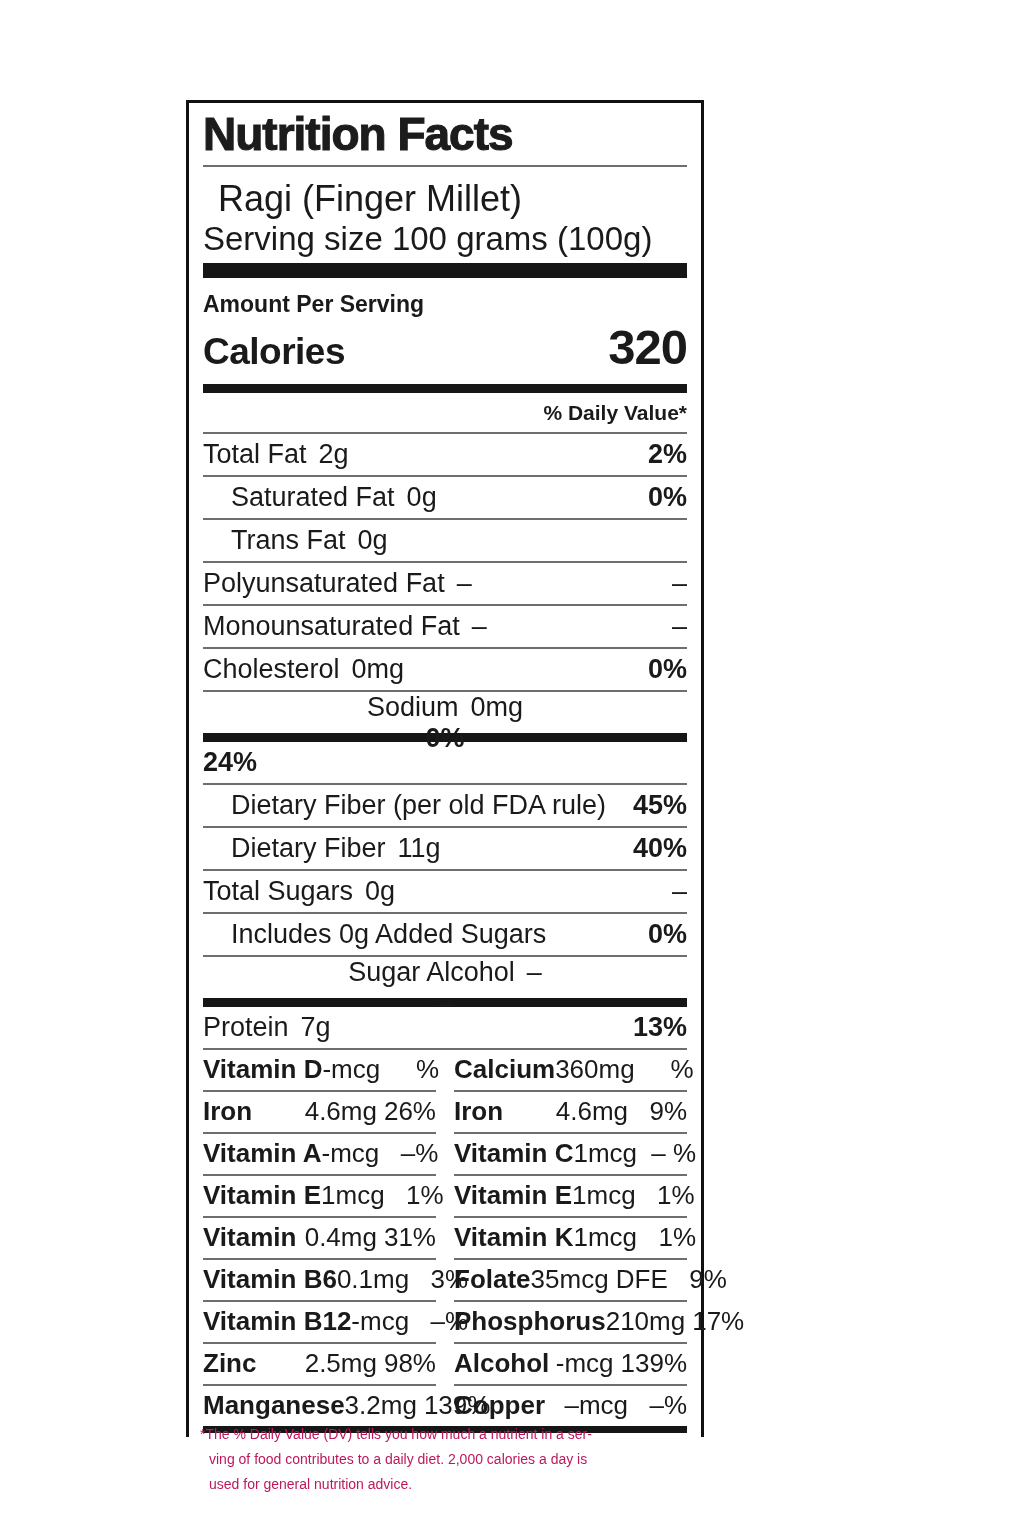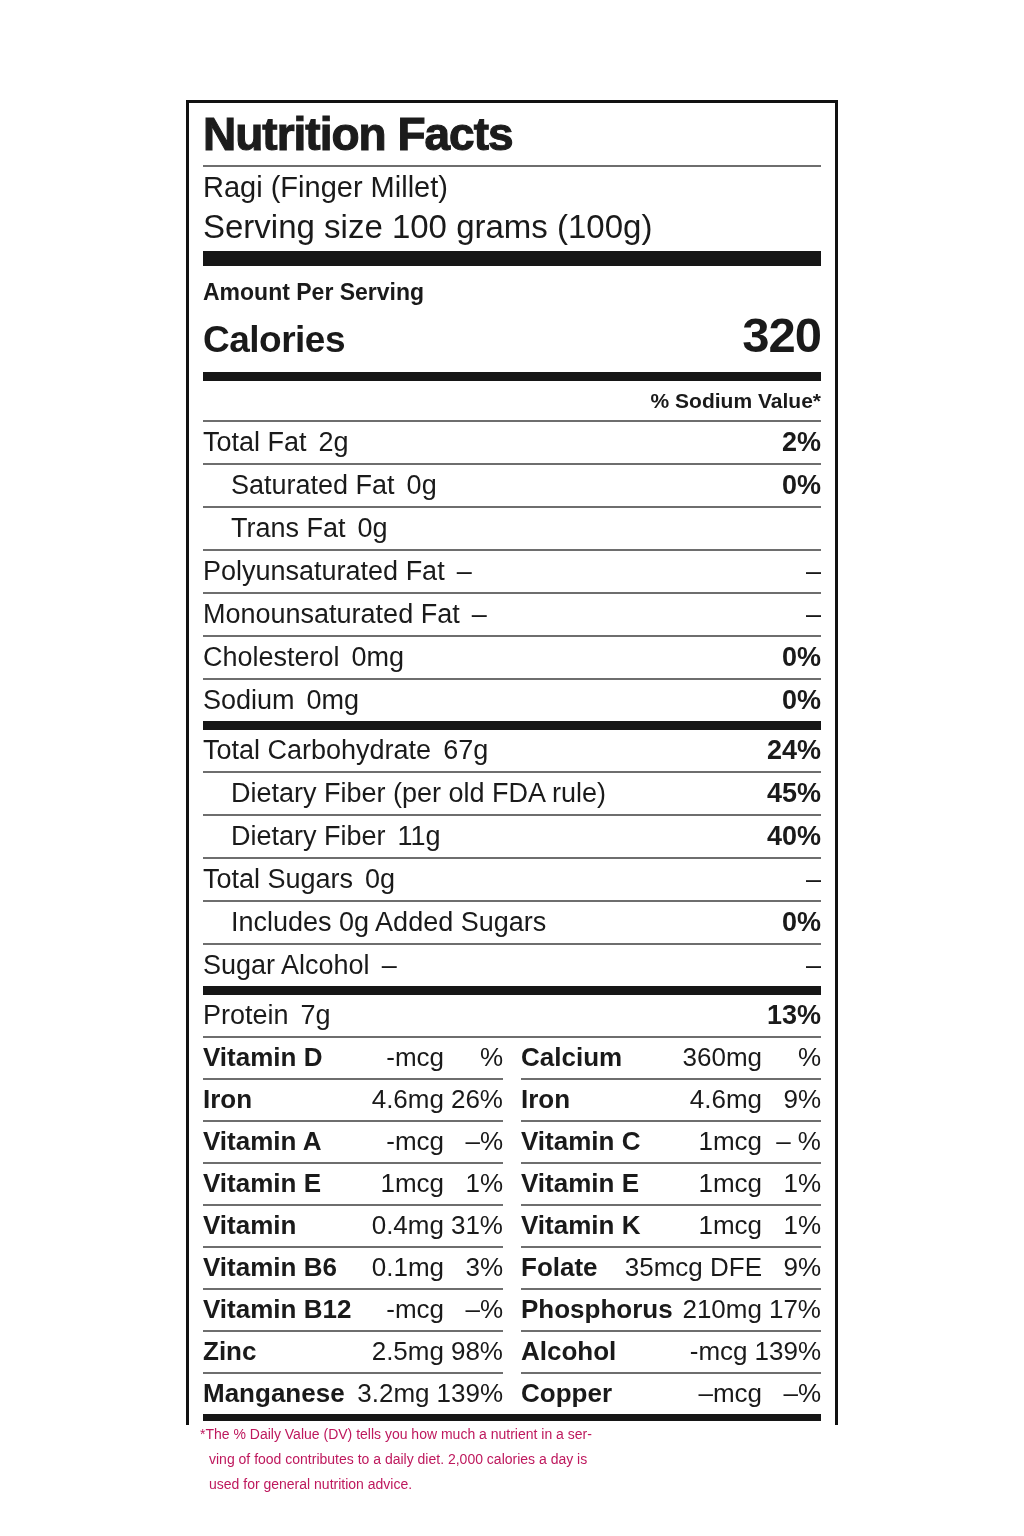--- a/index.html
+++ b/index.html
@@ -13,41 +13,42 @@
     position: relative;
     width: 1024px;
     height: 1536px;
     background: #ffffff;
     overflow: hidden;
   }
   .label-box {
     position: absolute;
     left: 186px;
     top: 100px;
-    width: 652px;
+    width: 518px;
     box-sizing: border-box;
     border: 3px solid #111;
     border-bottom: none;
     padding: 0 14px 4px 14px;
     background: #fff;
   }
   .title {
     font-size: 46px;
     font-weight: 800;
     letter-spacing: -1px;
     line-height: 1.08;
     padding: 7px 0 5px 0;
     -webkit-text-stroke: 1.1px #1c1c1c;
     color: #1c1c1c;
   }
   .rule { border-bottom: 2px solid #6e6e6e; }
   .product {
-    font-size: 29px;
+    font-size: 36px;
     line-height: 40px;
-    padding-top: 0;
+    padding-top: 12px;
+    margin-left: 15px;
   }
   .serving {
     font-size: 33px;
     line-height: 40px;
   }
   .bar-xl { height: 15px; background: #161616; margin-top: 4px; }
   .bar-md { height: 9px;  background: #161616; }
   .bar-sm { height: 7px;  background: #161616; }
   .aps {
     font-size: 23px;
@@ -71,21 +72,21 @@
     border-bottom: 2px solid #6e6e6e;
   }
   .row {
     display: flex;
     justify-content: space-between;
     align-items: center;
     height: 41px;
     font-size: 27px;
     border-bottom: 2px solid #6e6e6e;
   }
-  .row.nb { border-bottom: none; }
+  .row.nb { border-bottom: none; flex-direction: column; }
   .row .nl { display: flex; align-items: baseline; }
   .row .amt { margin-left: 12px; }
   .row.ind .nl { padding-left: 28px; }
   .dv { font-weight: 700; }
   .dv.dash { font-weight: 400; }
   .micro-grid {
     display: flex;
     gap: 18px;
   }
   .micro-col { flex: 1; min-width: 0; }
@@ -125,21 +126,21 @@
     <div class="bar-xl"></div>
 
     <div class="aps">Amount Per Serving</div>
     <div class="cal-row">
       <span class="cal-label">Calories</span>
       <span class="cal-value">320</span>
     </div>
 
     <div class="bar-md"></div>
 
-    <div class="dv-header">% Sodium Value*</div>
+    <div class="dv-header">% Daily Value*</div>
 
     <div class="row">
       <span class="nl">
           <span>Total Fat</span>
           <span class="amt">2g</span>
         </span>
       <span class="dv">2%</span>
     </div>
     <div class="row ind">
       <span class="nl">
@@ -180,24 +181,20 @@
       <span class="nl">
           <span>Sodium</span>
           <span class="amt">0mg</span>
         </span>
       <span class="dv">0%</span>
     </div>
 
     <div class="bar-md"></div>
 
     <div class="row">
-      <span class="nl">
-          <span>Total Carbohydrate</span>
-          <span class="amt">67g</span>
-        </span>
       <span class="dv">24%</span>
     </div>
     <div class="row ind">
       <span class="nl">
           <span>Dietary Fiber (per old FDA rule)</span>
           <span class="amt"></span>
         </span>
       <span class="dv">45%</span>
     </div>
     <div class="row ind">

